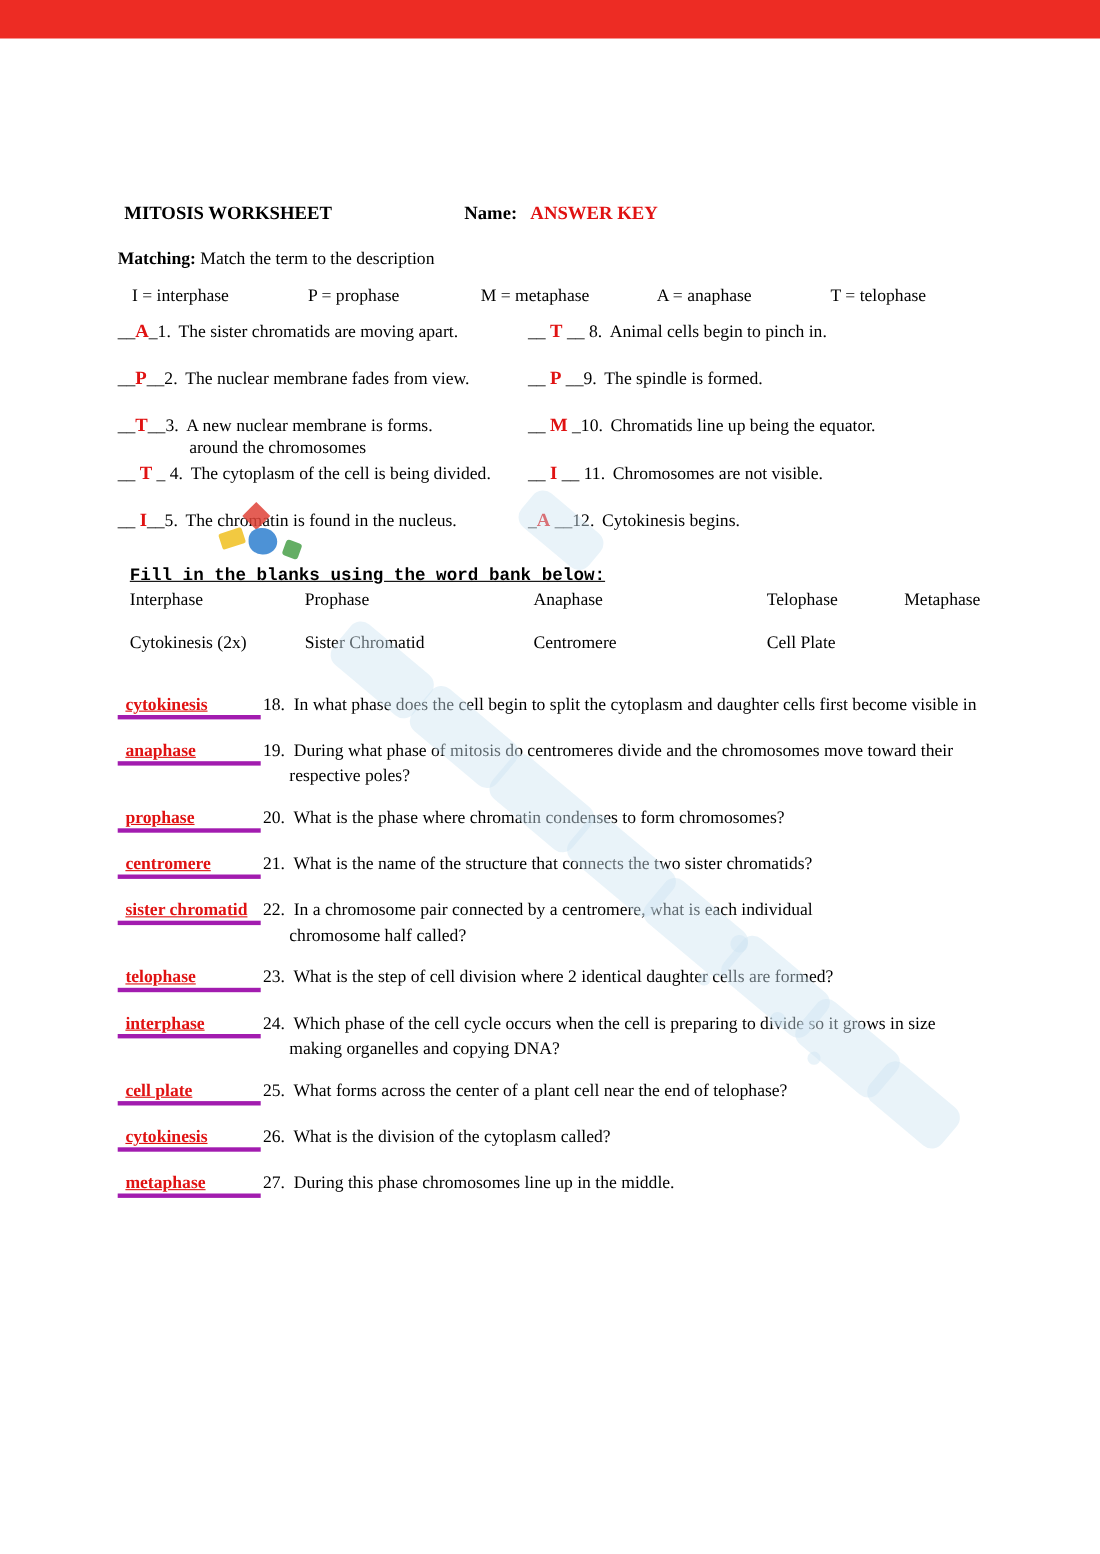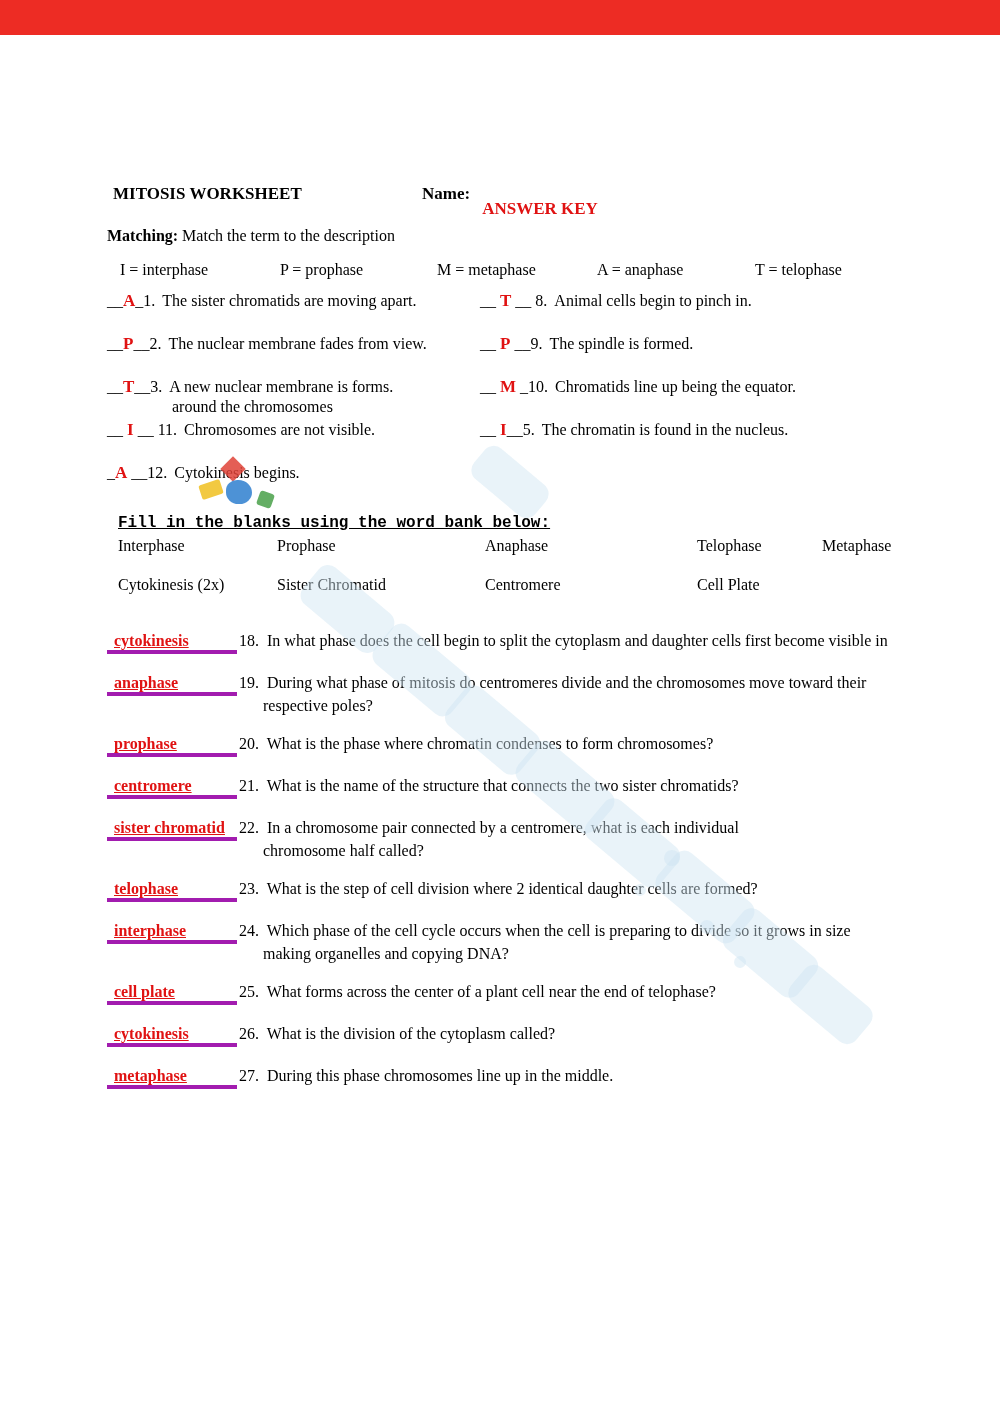--- a/index.html
+++ b/index.html
@@ -5,21 +5,21 @@
   html,body{margin:0;padding:0;background:#ffffff;}
   .page{
     position:relative;width:1000px;height:1413px;background:#ffffff;
     font-family:"Liberation Serif","DejaVu Serif",serif;color:#000;overflow:hidden;padding-left:44px;
   }
   .topbar{position:absolute;top:0;left:0;width:100%;height:35px;background:var(--red-bar,#ed2c24);}
 
   
   .header-row{position:absolute;top:184px;left:113px;display:flex;font-size:17px;font-weight:bold;}
   .title{width:309px;}
-  .name-value{margin-left:12px;color:var(--red-ink,#e01212);margin-top:15px;}
+  .name-value{margin-left:12px;color:var(--red-ink,#e01212);}
 
   
   .matching-heading{position:absolute;top:227px;left:107px;font-size:16px;}
   .matching-heading b{font-weight:bold;}
   .legend{position:absolute;top:261px;left:120px;display:flex;font-size:16px;}
   .legend span:nth-child(1){width:160px;}
   .legend span:nth-child(2){width:157px;}
   .legend span:nth-child(3){width:160px;}
   .legend span:nth-child(4){width:158px;}
   .match-grid{
@@ -105,20 +105,21 @@
   <div class="mitem"><span class="pre">__ </span><span class="ans-letter">T</span><span class="post"> __ 8.</span><span class="mtext">Animal cells begin to pinch in.</span></div>
 
   <div class="mitem"><span class="pre">__</span><span class="ans-letter">P</span><span class="post">__2.</span><span class="mtext">The nuclear membrane fades from view.</span></div>
 
   <div class="mitem"><span class="pre">__ </span><span class="ans-letter">P</span><span class="post"> __9.</span><span class="mtext">The spindle is formed.</span></div>
 
   <div class="mitem"><span class="pre">__</span><span class="ans-letter">T</span><span class="post">__3.</span><span class="mtext">A new nuclear membrane is forms.</span><div class="mtext2">around the chromosomes</div></div>
 
   <div class="mitem"><span class="pre">__ </span><span class="ans-letter">M</span><span class="post"> _10.</span><span class="mtext">Chromatids line up being the equator.</span></div>
 
+  <div class="mitem"><span class="pre">__ </span><span class="ans-letter">T</span><span class="post"> _ 4.</span><span class="mtext">The cytoplasm of the cell is being divided.</span></div>
 
   <div class="mitem"><span class="pre">__ </span><span class="ans-letter">I</span><span class="post"> __ 11.</span><span class="mtext">Chromosomes are not visible.</span></div>
 
   <div class="mitem"><span class="pre">__ </span><span class="ans-letter">I</span><span class="post">__5.</span><span class="mtext">The chromatin is found in the nucleus.</span></div>
 
   <div class="mitem"><span class="pre">_</span><span class="ans-letter">A</span><span class="post"> __12.</span><span class="mtext">Cytokinesis begins.</span></div>
 </div>
 
   <div class="fill-heading">Fill in the blanks using the word bank below:</div>
 

